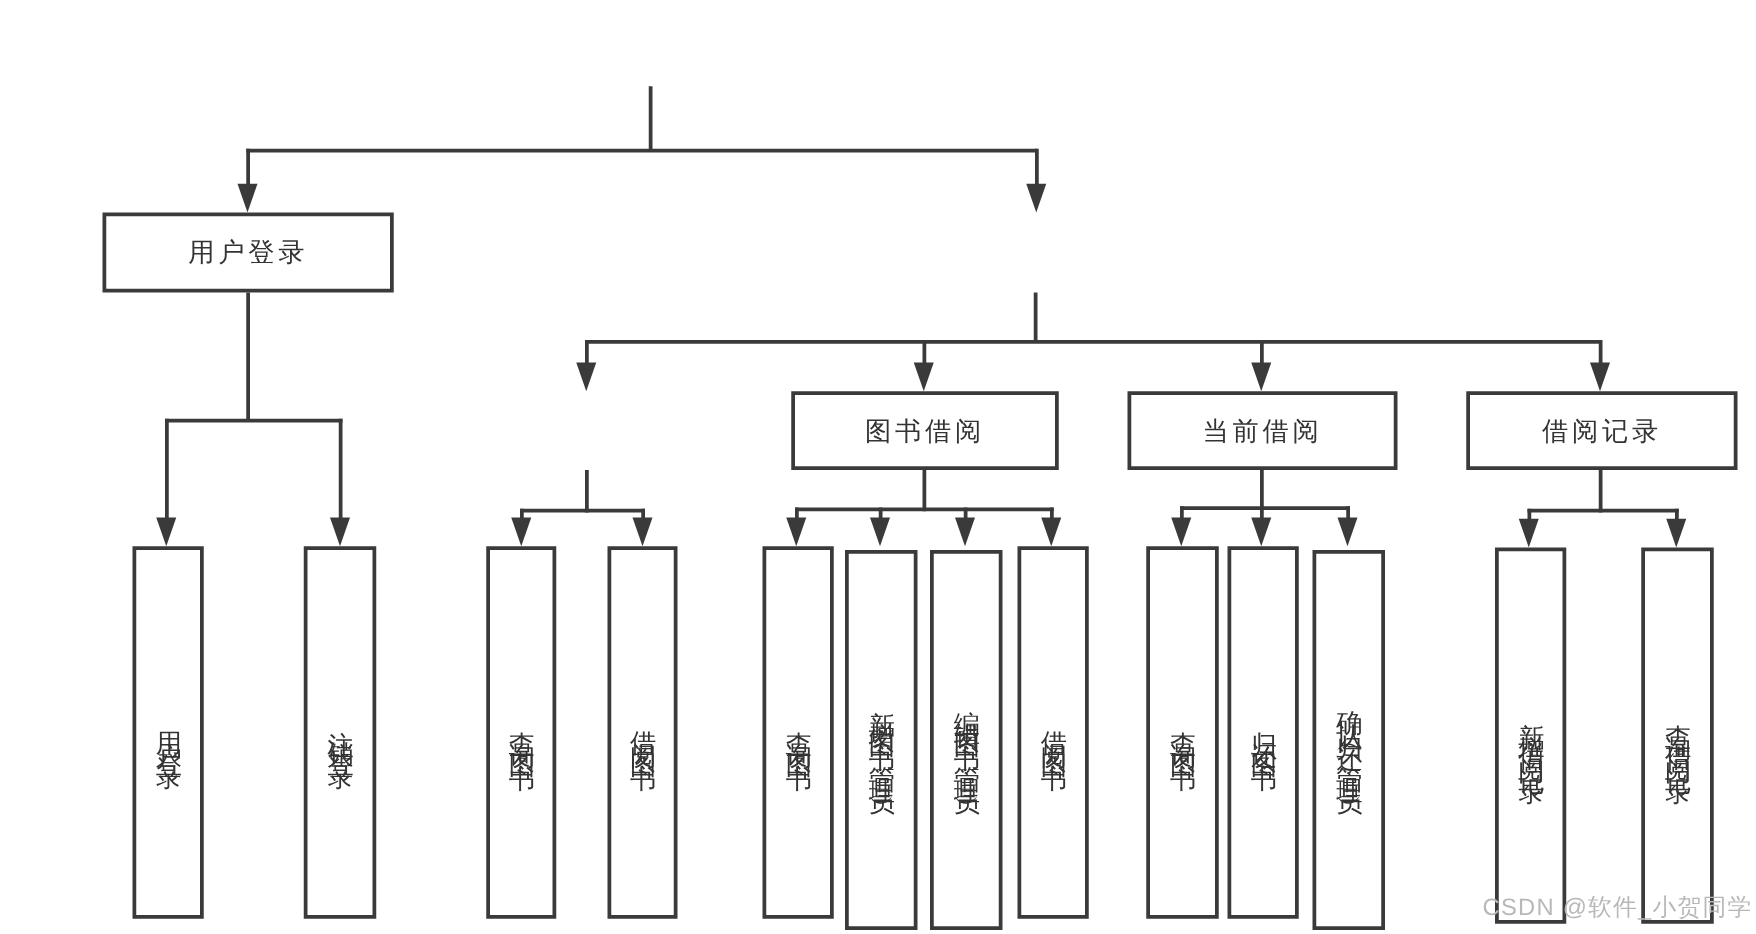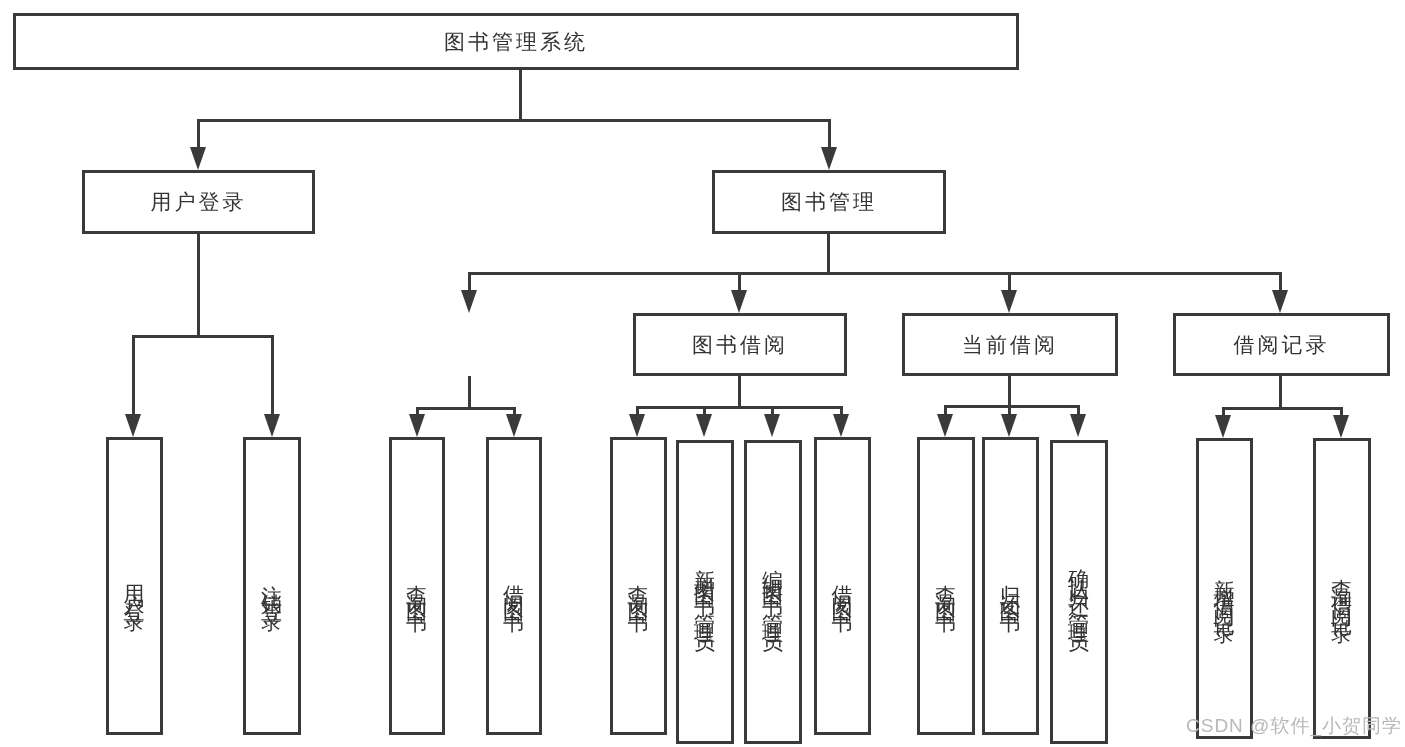--- a/index.html
+++ b/index.html
@@ -45,36 +45,30 @@
     letter-spacing:1px;
     z-index:6;
     white-space:nowrap;
   }
 </style>
 </head>
 <body>
 
 <div class="canvas" style="--line: #3a3a3a; --text: #333333; --wm: #b8b8b8;">
 
-  <div class="box hbox" style="left:13px; top:13px; width:1006px; height:57px;">
-    <span>图书管理系统</span>
-  </div>
 
   <div class="vline" style="left:519px; top:69px; width:3px; height:52px;"></div>
   <div class="hline" style="left:197px; top:119px; width:633px; height:3px;"></div>
   <div class="vline" style="left:197px; top:119px; width:3px; height:35px;"></div>
   <div class="arrow" style="left:190px; top:147px;"></div>
   <div class="vline" style="left:828px; top:119px; width:3px; height:35px;"></div>
   <div class="arrow" style="left:821px; top:147px;"></div>
 
   <div class="box hbox" style="left:82px; top:170px; width:233px; height:64px;">
     <span>用户登录</span>
-  </div>
-  <div class="box hbox" style="left:712px; top:170px; width:234px; height:64px;">
-    <span>图书管理</span>
   </div>
 
   <div class="vline" style="left:197px; top:234px; width:3px; height:103px;"></div>
   <div class="hline" style="left:132px; top:335px; width:142px; height:3px;"></div>
   <div class="vline" style="left:132px; top:335px; width:3px; height:84px;"></div>
   <div class="arrow" style="left:125px; top:414px;"></div>
   <div class="vline" style="left:271px; top:335px; width:3px; height:84px;"></div>
   <div class="arrow" style="left:264px; top:414px;"></div>
 
   <div class="vline" style="left:827px; top:234px; width:3px; height:40px;"></div>

